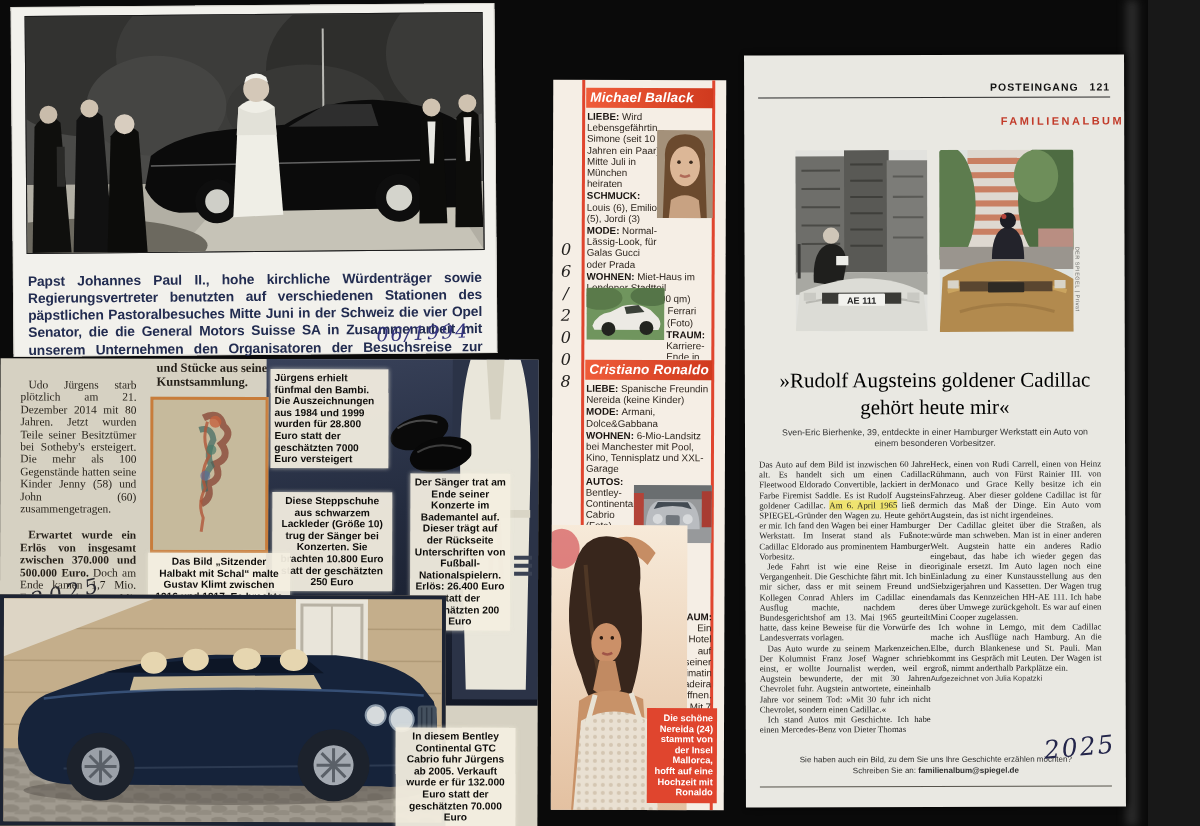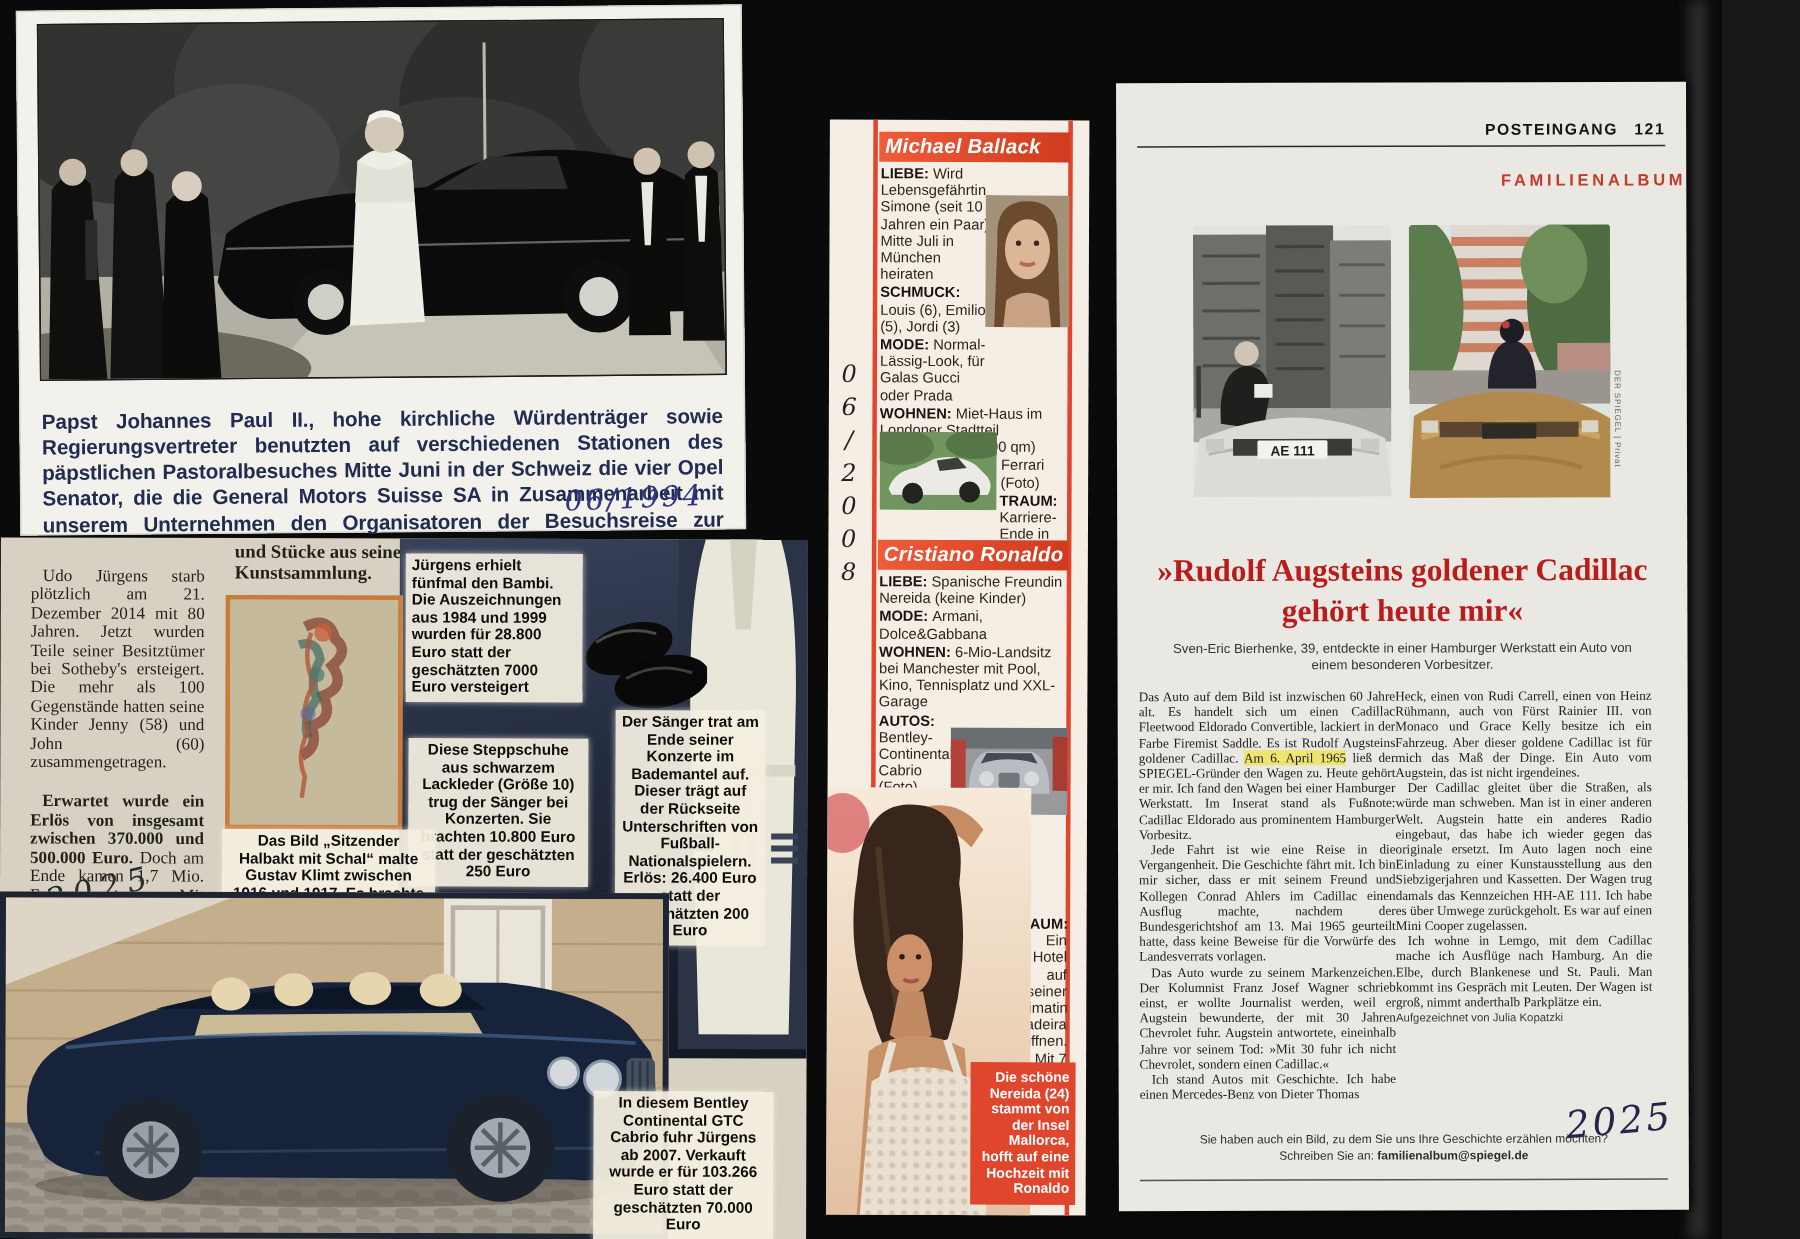--- a/index.html
+++ b/index.html
@@ -77,21 +77,21 @@
            box-shadow:2px 0 6px rgba(0,0,0,.8);}
   .sp-header{right:14px;top:26px;font-size:10.5px;font-weight:700;letter-spacing:1px;color:#141414;}
   .sp-rule{left:14px;top:42px;width:352px;height:1px;background:#2a2a2a;}
   .sp-rule2{left:14px;top:731px;width:352px;height:1px;background:#55524a;}
   .sp-section{left:0;top:60px;width:100%;text-align:right;color:#c23b2a;font-weight:700;
               font-size:11px;letter-spacing:2.5px;}
   .sp-photos{left:0;top:95px;width:100%;display:flex;justify-content:center;gap:12px;}
   .sp-credit{left:330px;top:192px;height:92px;writing-mode:vertical-rl;font-size:5.5px;
              color:#6a6a66;letter-spacing:.5px;}
   .sp-headline{left:0;top:312px;width:100%;text-align:center;font-family:"Liberation Serif",serif;
-               font-weight:700;font-size:21px;line-height:26.5px;color:#b91c1c;}
+               font-weight:400;font-size:21px;line-height:26.5px;color:#000000;}
   .sp-subtitle{left:30px;top:372px;width:320px;text-align:center;font-size:8.8px;line-height:11px;color:#333;}
   .sp-body{left:14px;top:404px;width:352px;height:298px;display:flex;overflow:hidden;}
   .sp-col{width:171px;font-family:"Liberation Serif",serif;font-size:8.8px;line-height:10.2px;
           color:#1c1c1c;text-align:justify;}
   .sp-col p{margin:0;}
   .sp-col p + p{text-indent:8px;}
   .hl{background:#efe470;}
   .sp-byline{font-family:"Liberation Sans",sans-serif;font-size:7.6px;color:#3a3a3a;margin-top:1px;}
   .sp-footer{left:0;top:699px;width:100%;text-align:center;font-size:8px;line-height:11px;color:#2e2e2e;}
   .sp-date{left:298px;top:678px;font-size:25px;color:#23254a;transform:rotate(-5deg);letter-spacing:2px;}
@@ -253,21 +253,21 @@
       </g>
     <circle cx="372" cy="116" r="10" fill="#d6dadc" stroke="#8b99a8" stroke-width="2"></circle>
     <circle cx="398" cy="120" r="12" fill="#cfd6da" stroke="#8b99a8" stroke-width="2"></circle>
     <rect x="414" y="106" width="19" height="44" rx="4" fill="#44505e"></rect>
     <g stroke="#2c3644" stroke-width="1.5">
         <line x1="418" y1="108" x2="418" y2="148"></line>
         <line x1="423" y1="108" x2="423" y2="148"></line>
         <line x1="428" y1="108" x2="428" y2="148"></line>
       </g>
   </svg>
-  <div class="abs callout co-bentley">In diesem Bentley Continental GTC Cabrio fuhr Jürgens ab 2007. Verkauft wurde er für 103.266 Euro statt der geschätzten 70.000 Euro</div>
+  <div class="abs callout co-bentley">In diesem Bentley Continental GTC Cabrio fuhr Jürgens ab 2005. Verkauft wurde er für 132.000 Euro statt der geschätzten 70.000 Euro</div>
 </div>
 
 <div class="abs celeb-clip">
   <div class="abs celeb-redline-l"></div>
   <div class="abs celeb-redline-r"></div>
   <span class="abs hw celeb-date">06/2008</span>
 
   <div class="abs celeb-head head-ballack">Michael Ballack</div>
   <div class="abs celeb-body ballack-body">
       <p><b>LIEBE: </b>Wird Lebensgefährtin Simone (seit 10 Jahren ein Paar) Mitte Juli in München heiraten</p>

